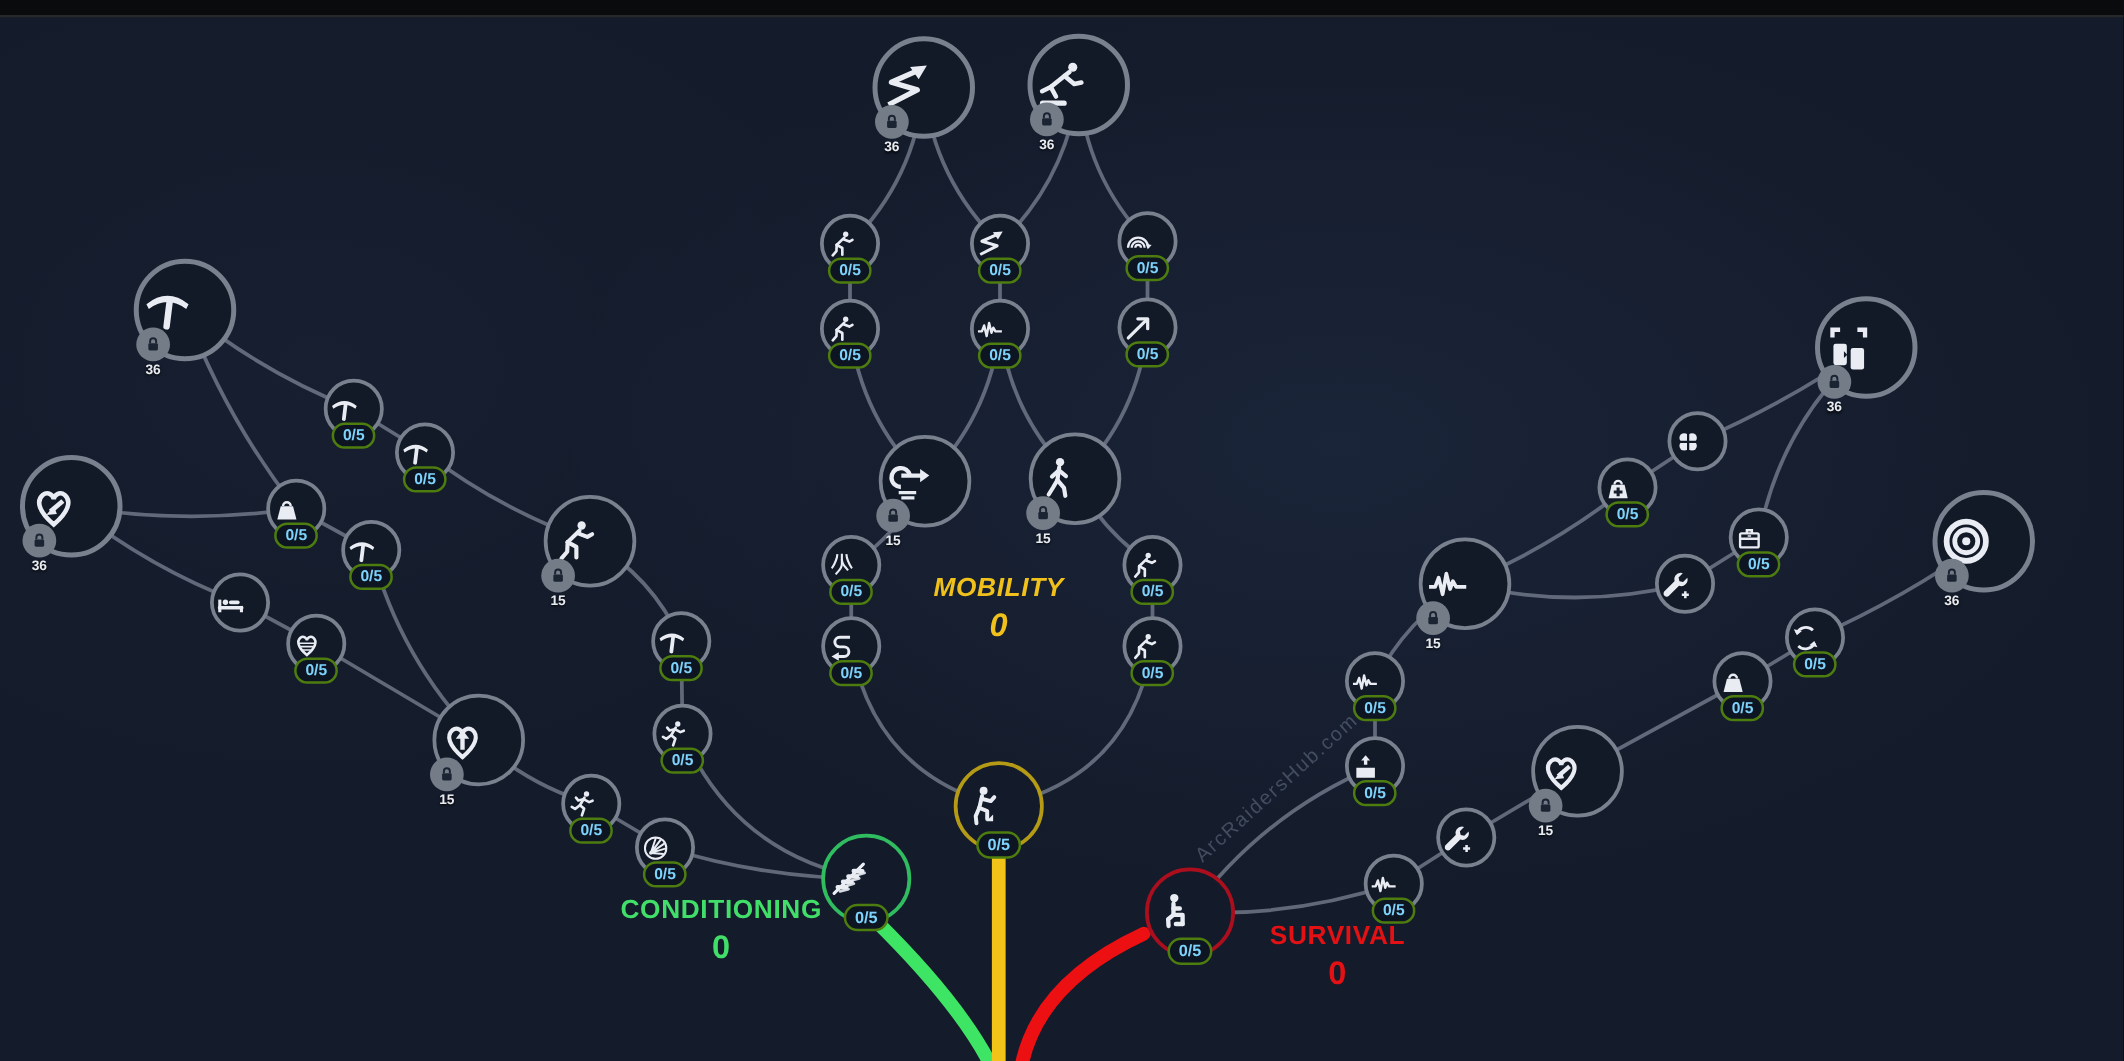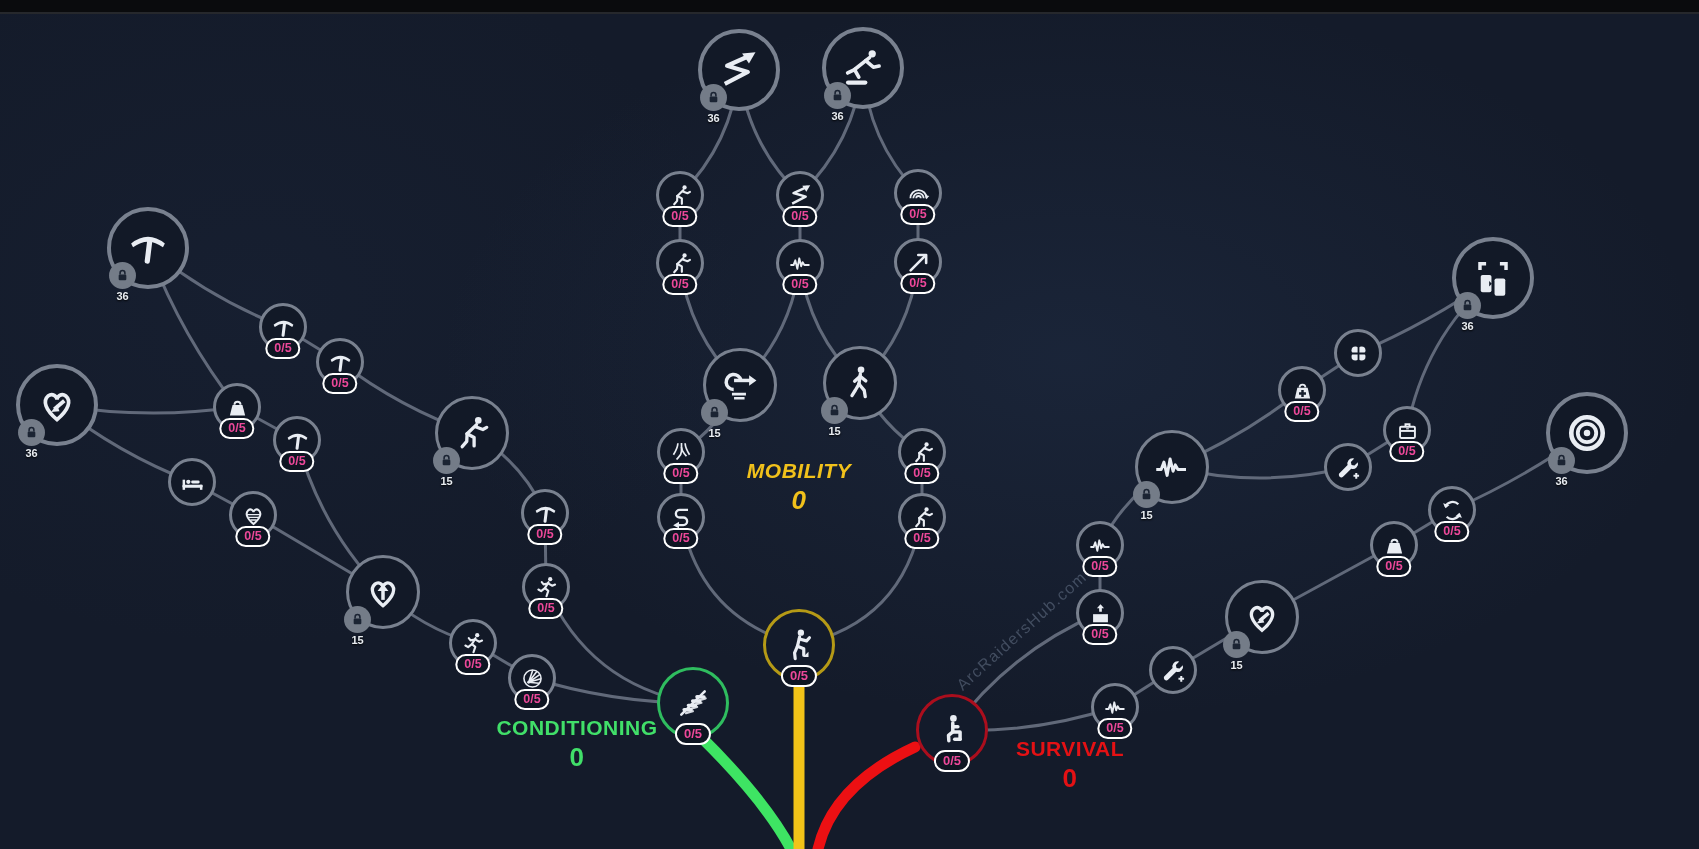--- a/index.html
+++ b/index.html
@@ -8,28 +8,28 @@
     background:
       radial-gradient(900px 520px at 63% 42%, rgba(54,80,122,.18), transparent 70%),
       radial-gradient(700px 500px at 15% 35%, rgba(40,58,92,.12), transparent 70%),
       #141b2a;}
   #topbar{position:absolute;left:0;top:0;width:100%;height:12px;background:#0a0b0d;
     border-bottom:2px solid #26282c;z-index:6;}
   #edge-layer{position:absolute;left:0;top:0;width:1699px;height:849px;z-index:1;}
   .edge{fill:none;stroke:#6e7787;stroke-width:3;opacity:.85;}
   .trunk{fill:none;stroke-width:11;stroke-linecap:round;}
   .node{position:absolute;border-radius:50%;background:#121927;border:3px solid #79818f;
-    box-sizing:border-box;display:flex;align-items:center;justify-content:center;z-index:2;}
+    box-sizing:border-box;display:flex;align-items:center;z-index:2;}
   .tier-large{border-width:4px;}
   .tier-mid{border-width:3.5px;}
   .tier-root{border-width:3.5px;background:#131b2b;}
   .icon{display:block;}
   .badge{position:absolute;left:50%;transform:translateX(-50%);bottom:-11px;
-    background:#0e1522;border:2px solid #ffffff;border-radius:11px;padding:0 7px;
-    font-weight:bold;font-size:12.5px;color:#ec4899;line-height:17px;white-space:nowrap;z-index:3;}
+    background:#0e1522;border:2px solid #4d7c0f;border-radius:11px;padding:0 7px;
+    font-weight:bold;font-size:12.5px;color:#7dd3fc;line-height:17px;white-space:nowrap;z-index:3;}
   .tier-root .badge{bottom:-9px;font-size:13px;line-height:18px;}
   .lock{position:absolute;width:27px;height:27px;border-radius:50%;background:#747c88;
     display:flex;align-items:center;justify-content:center;z-index:3;}
   .lock svg{width:17px;height:17px;display:block;}
   .tier-large .lock{left:-2px;bottom:-4px;}
   .tier-mid .lock{left:-5px;bottom:-7px;}
   .lockval{position:absolute;top:28px;left:50%;transform:translateX(-50%);
     font-weight:bold;font-size:11px;color:#e8ecf1;text-shadow:0 1px 2px #000;}
   .branch-label{position:absolute;transform:translateX(-50%);text-align:center;z-index:4;
     font-weight:bold;font-size:21px;letter-spacing:.5px;}

